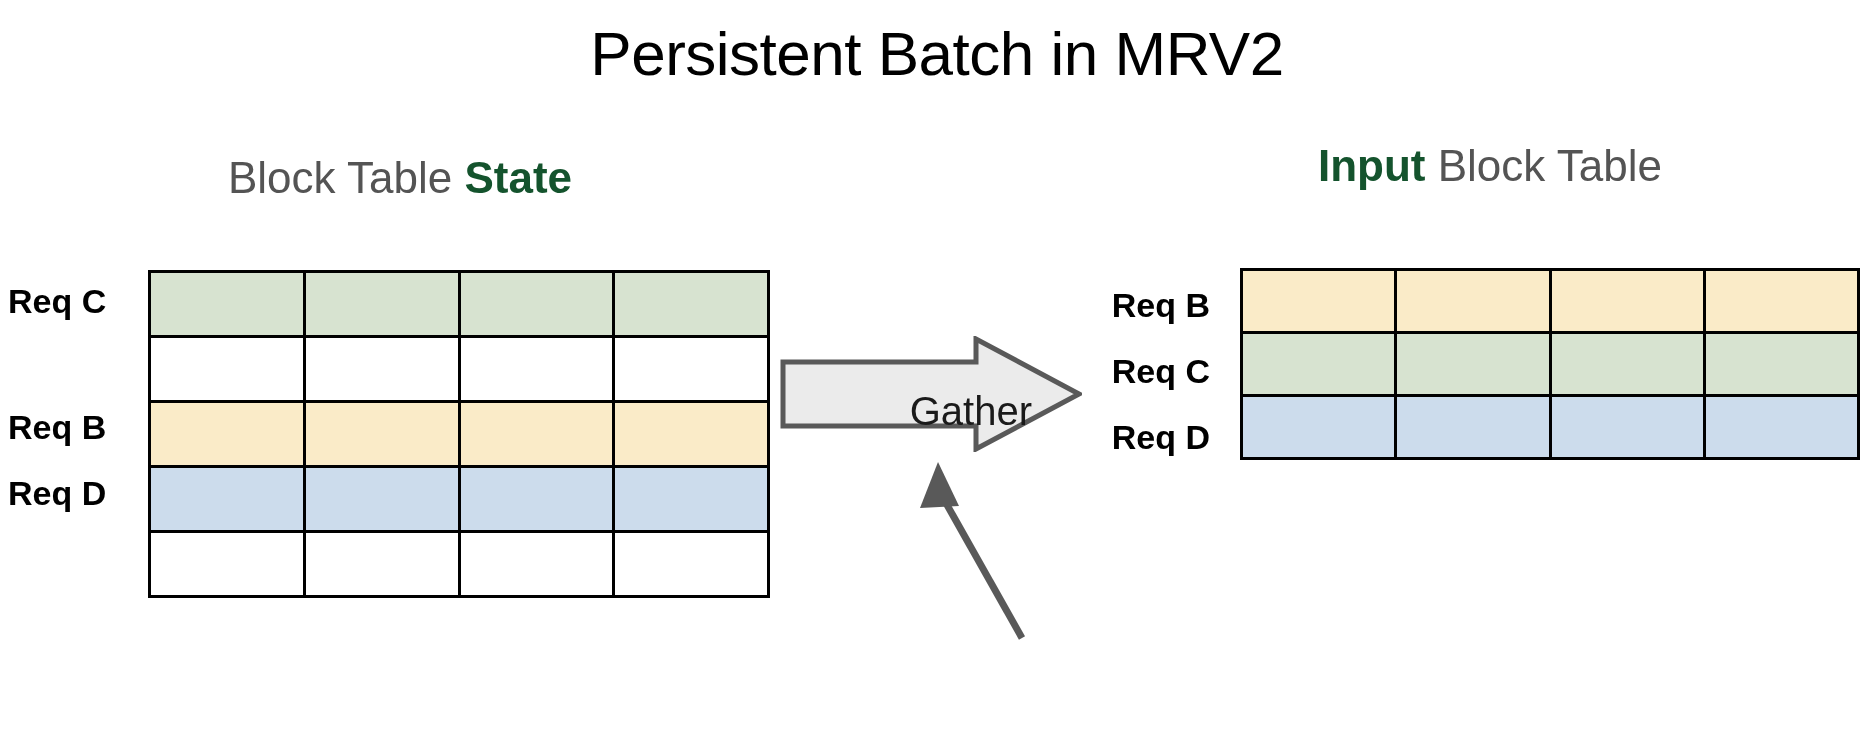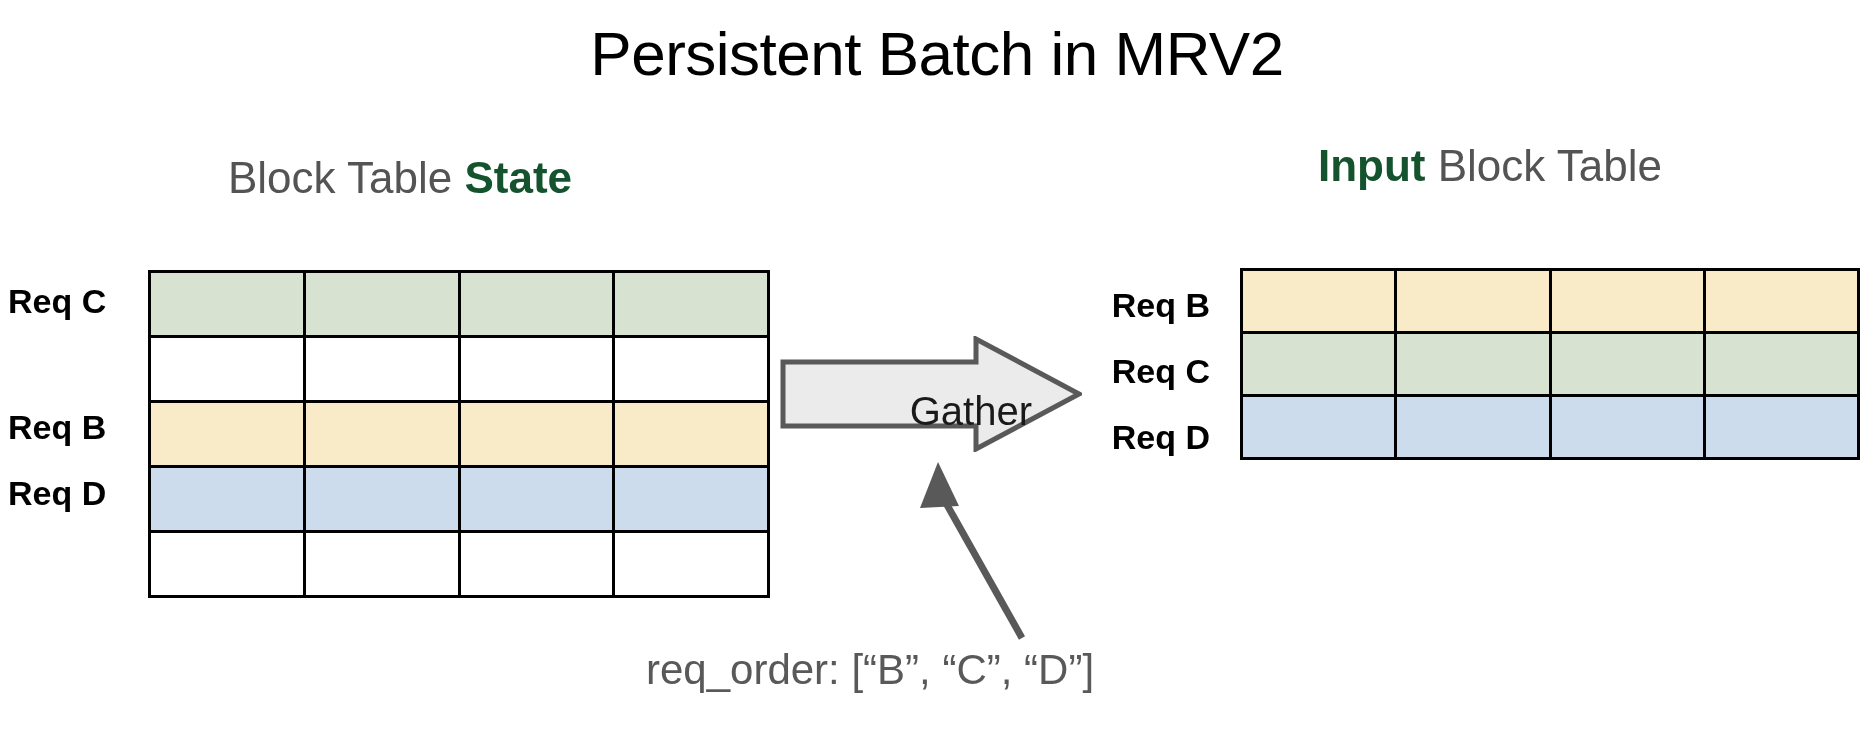--- a/index.html
+++ b/index.html
@@ -222,15 +222,14 @@
 
   <div class="row-label right-align" id="label-right-0">Req B</div>
   <div class="row-label right-align" id="label-right-1">Req C</div>
   <div class="row-label right-align" id="label-right-2">Req D</div>
 
   <svg id="req-order-arrow" viewBox="0 0 130 180">
     <path d="M112,176 L32,34" stroke="#595959" stroke-width="7" fill="none" stroke-linecap="butt"></path>
     <polygon points="28,0 49,44 10,46" fill="#595959"></polygon>
   </svg>
 
-  <div id="req-order-text">req_order: [“B”, “C”, “D”]</div>
 
 </div>
 
 </body></html>

